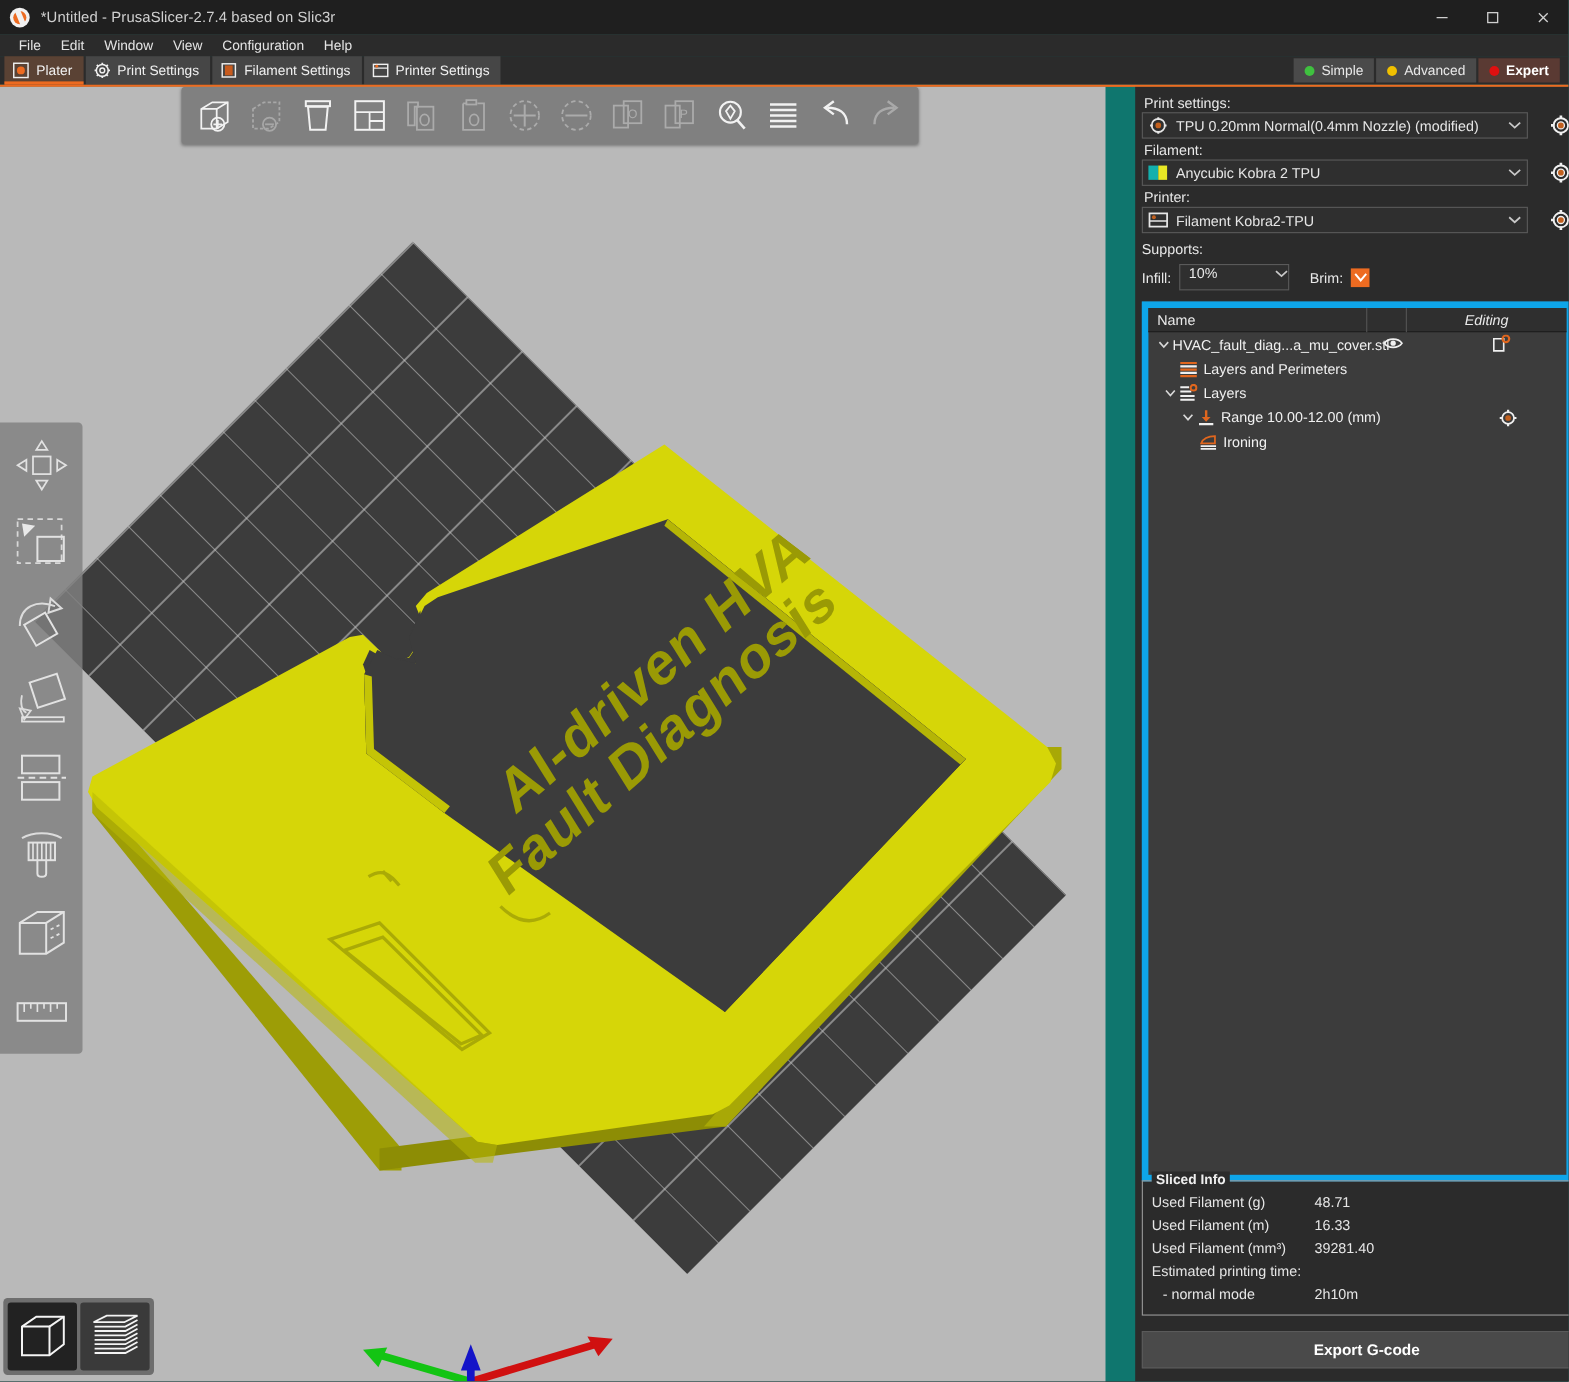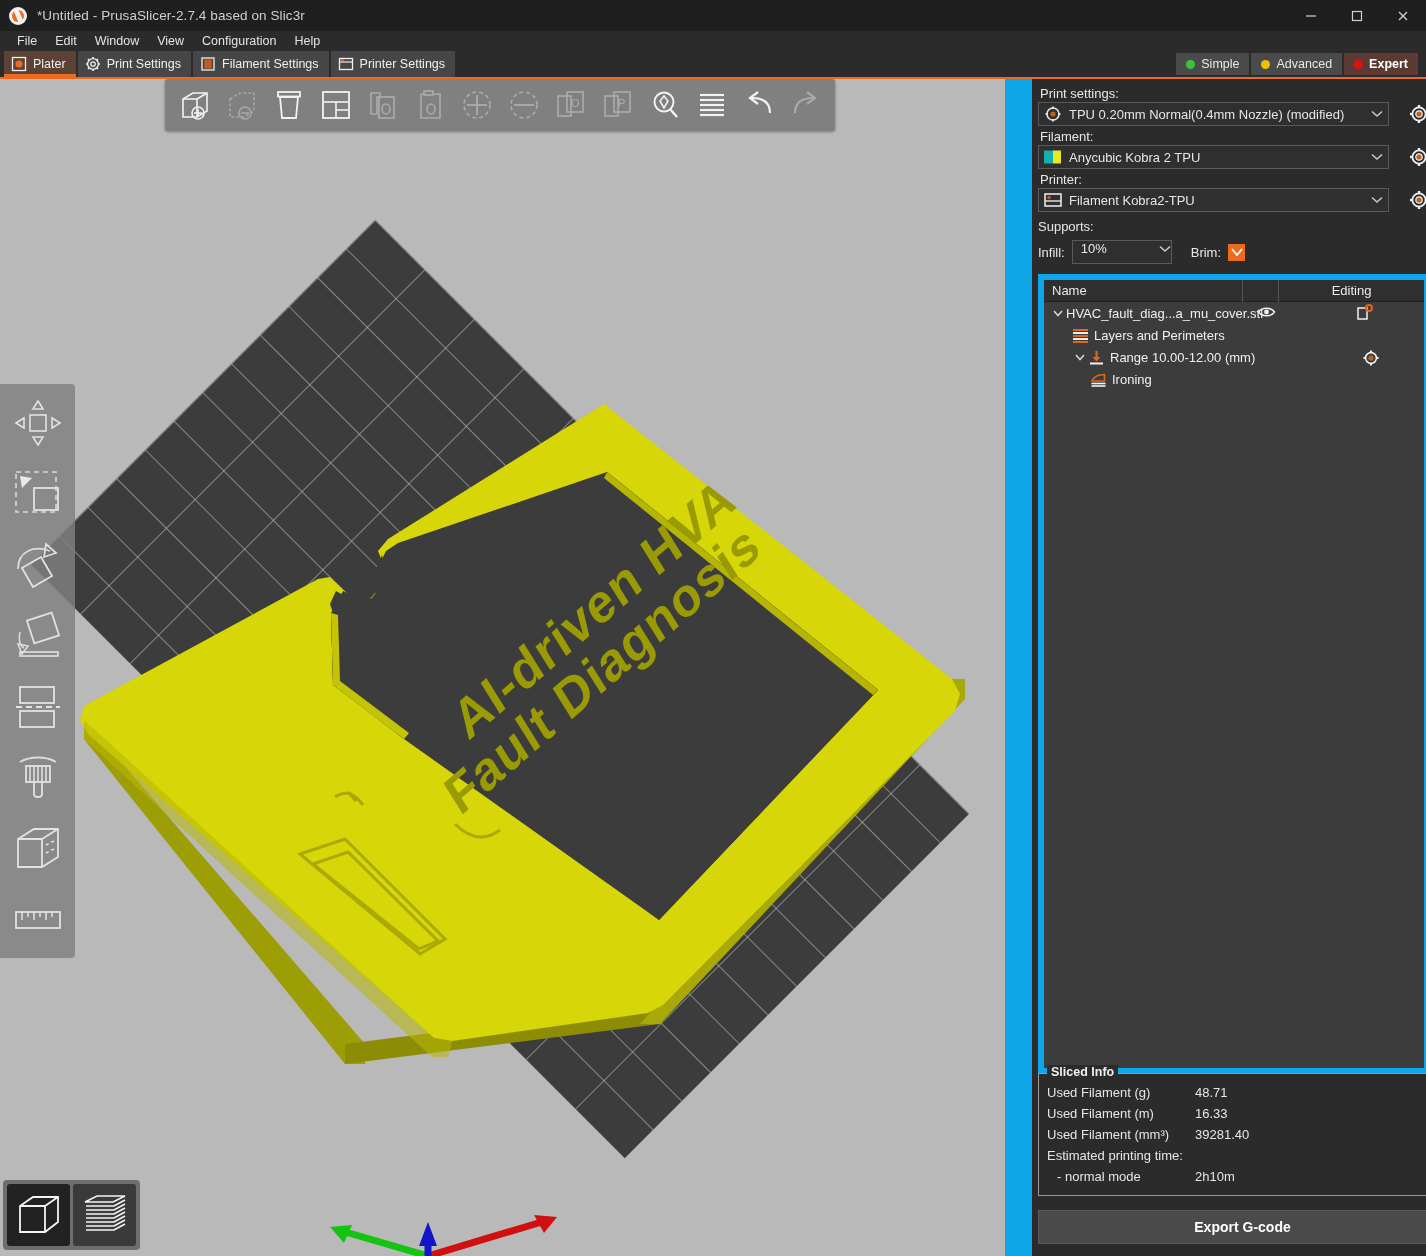--- a/index.html
+++ b/index.html
@@ -6,21 +6,21 @@
   html, body {
     width: 1426px; height: 1256px;
     overflow: hidden;
     background: #2b2b2b;
     font-family: "Liberation Sans", sans-serif;
     -webkit-font-smoothing: antialiased;
   }
   #app {
     position: relative;
     width: 1426px; height: 1256px;
-    background: #0ea5e9;
+    background: #0f766e;
   }
 
   
   #titlebar {
     position: absolute; left: 0; top: 0; width: 1426px; height: 31px;
     background: #1f1f1f;
     display: flex; align-items: center;
   }
   #app-logo {
     width: 18px; height: 18px; margin-left: 9px; border-radius: 50%;
@@ -202,21 +202,21 @@
   #tree-head {
     height: 22px; background: #2f2f2f; display: flex; align-items: center;
     border-bottom: 1px solid #1f1f1f;
   }
   #tree-head .th {
     font-size: 13px; color: #eaeaea;
   }
   #th-name { width: 198px; padding-left: 8px; }
   #th-mid { width: 36px; border-left: 1px solid #555; height: 22px; }
   #th-edit { flex: 1; text-align: center; border-left: 1px solid #555;
-             height: 22px; line-height: 22px; }
+             height: 22px; line-height: 22px; font-style: italic; }
   .trow {
     height: 22px; display: flex; align-items: center; position: relative;
     font-size: 13px; color: #f0f0f0;
   }
   .twist { width: 16px; display:flex; align-items:center; justify-content:center; flex:none; }
   .ticon { width: 17px; height: 17px; flex: none; margin-right: 5px; }
   .tlabel { white-space: nowrap; }
   .trow .eye { position: absolute; left: 213px; top: 3px; }
   .trow .editcell { position: absolute; left: 312px; top: 2px; }
 
@@ -768,20 +768,39 @@
               <line x1="1" y1="6" x2="16" y2="6" stroke="#f0f0f0"></line>
               <line x1="1" y1="9" x2="16" y2="9" stroke="#e0661e"></line>
               <line x1="1" y1="12" x2="16" y2="12" stroke="#f0f0f0"></line>
               <line x1="1" y1="15" x2="16" y2="15" stroke="#e0661e"></line>
             </g>
           </svg>
         </span>
         <span class="tlabel">Layers and Perimeters</span>
       </div>
 
+      <div class="trow" style="padding-left:12px">
+        <span class="twist">
+          <svg width="10" height="7" viewBox="0 0 10 7">
+              <polyline points="1,1 5,5.5 9,1" fill="none" stroke="#d8d8d8" stroke-width="1.5"></polyline>
+            </svg>
+        </span>
+        <span class="ticon">
+          <svg width="17" height="17" viewBox="0 0 17 17">
+            <g stroke="#f0f0f0" stroke-width="1.8">
+              <line x1="1" y1="3" x2="9" y2="3"></line>
+                <line x1="1" y1="7" x2="11" y2="7"></line>
+              <line x1="1" y1="11" x2="14" y2="11"></line>
+                <line x1="1" y1="14.5" x2="14" y2="14.5"></line>
+            </g>
+            <circle cx="13" cy="3.5" r="2.6" fill="none" stroke="#e0661e" stroke-width="1.8"></circle>
+          </svg>
+        </span>
+        <span class="tlabel">Layers</span>
+      </div>
 
       <div class="trow" style="padding-left:28px">
         <span class="twist">
           <svg width="10" height="7" viewBox="0 0 10 7">
               <polyline points="1,1 5,5.5 9,1" fill="none" stroke="#d8d8d8" stroke-width="1.5"></polyline>
             </svg>
         </span>
         <span class="ticon">
           <svg width="17" height="17" viewBox="0 0 17 17">
             <line x1="8.5" y1="2" x2="8.5" y2="9" stroke="#e0661e" stroke-width="2.2"></line>

